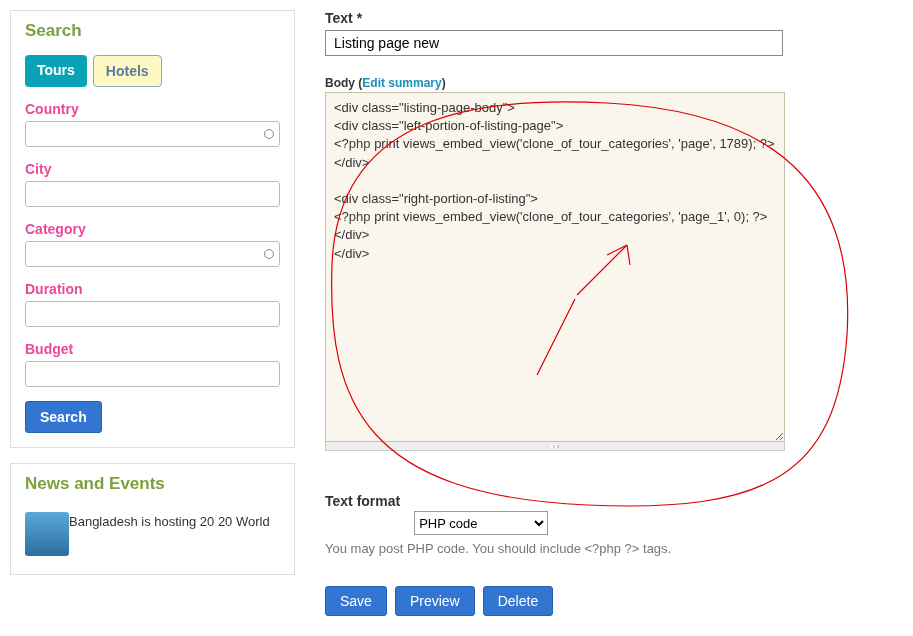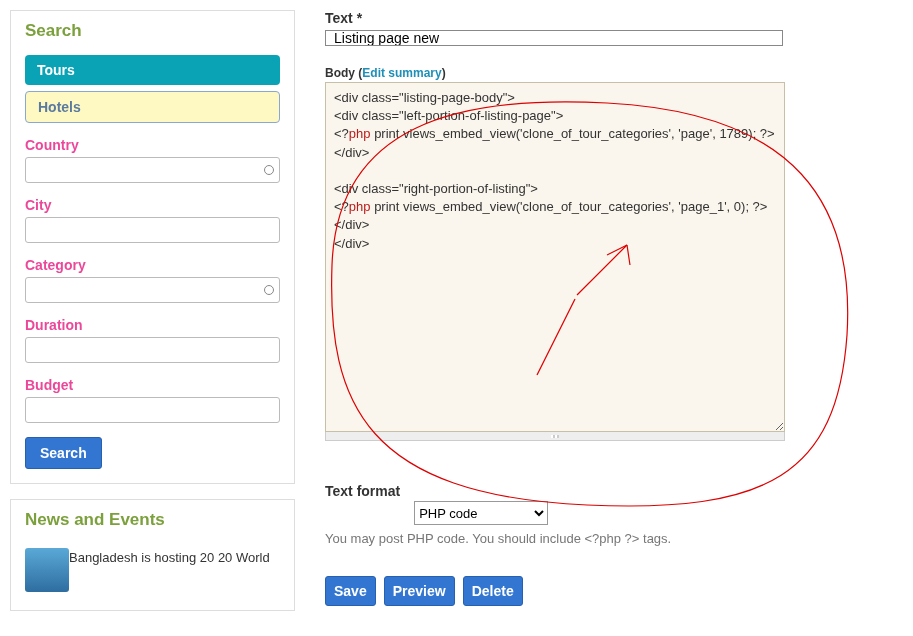--- a/index.html
+++ b/index.html
@@ -35,21 +35,20 @@
     color: #7ba03c;
     padding: 10px 14px 8px;
   }
   .panel-body {
     padding: 6px 14px 14px;
   }
   .tabs {
     display: flex;
     gap: 6px;
     margin-bottom: 14px;
-    flex-direction: column;
   }
   .tab {
     display: inline-block;
     padding: 7px 12px;
     border-radius: 4px;
     font-size: 14px;
     font-weight: bold;
     cursor: pointer;
   }
   .tab.active {
@@ -128,21 +127,21 @@
   }
   .field-title-label {
     font-size: 14px;
     font-weight: bold;
     color: #333;
     margin-bottom: 4px;
     display: block;
   }
   .title-input {
     width: 458px;
-    height: 16px;
+    height: 26px;
     border: 1px solid #888;
     padding: 3px 8px;
     font-size: 14px;
     background: #fff;
   }
   .body-label {
     font-size: 12px;
     font-weight: bold;
     color: #333;
     margin-bottom: 2px;
@@ -157,21 +156,21 @@
     border: 1px solid #c8bfa8;
     background: #faf6ed;
     font-family: "Lucida Grande", Arial, sans-serif;
     font-size: 13px;
     padding: 6px 8px;
     line-height: 1.4;
     white-space: pre-wrap;
     overflow: auto;
     resize: both;
   }
-  .body-textarea .phptag { color: #b91c1c; }
+  .body-textarea .phptag { color: #404040; }
   .grippie {
     width: 460px;
     height: 9px;
     border: 1px solid #ccc;
     border-top: none;
     background: repeating-linear-gradient(90deg, #fff, #fff 2px, #ccc 2px, #ccc 4px);
     background-size: 8px 3px;
     background-position: center;
     background-repeat: no-repeat;
     background-color: #eee;
@@ -201,23 +200,23 @@
   }
   .action-buttons {
     display: flex;
     gap: 8px;
   }
   .btn {
     background: #3276d1;
     color: #fff;
     border: 1px solid #2860b0;
     border-radius: 3px;
-    padding: 6px 8px;
-    font-size: 14px;
-    font-weight: bold;
+    padding: 6px 14px;
+    font-size: 14px;
+    font-weight: normal;
     cursor: pointer;
   }
   
   .scribble {
     position: absolute;
     top: 75px;
     left: 12px;
     pointer-events: none;
   }
 </style>

